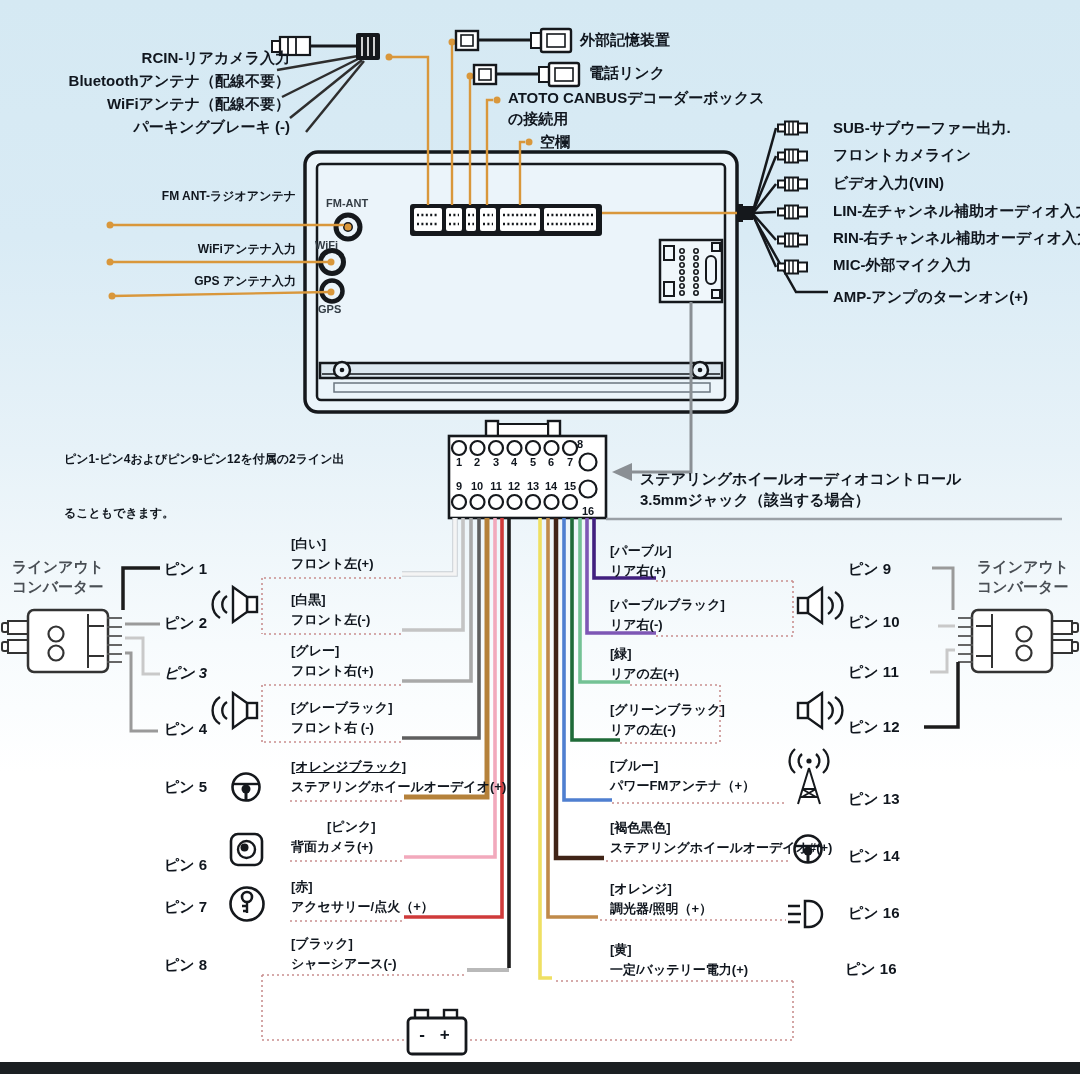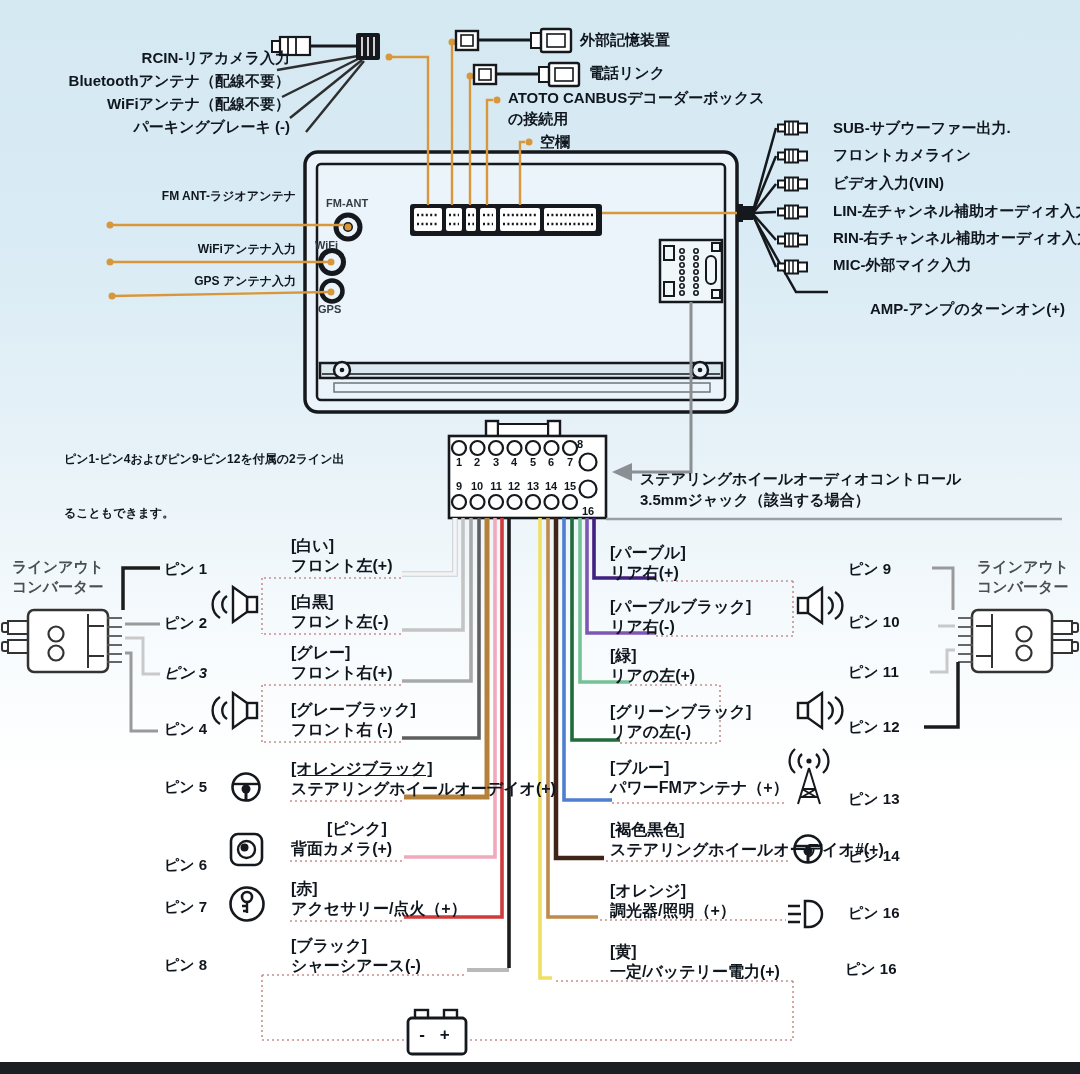--- a/index.html
+++ b/index.html
@@ -1,20 +1,20 @@
 <!DOCTYPE html>
 <html><head>
 <meta charset="utf-8">
 <style>
   html,body{margin:0;padding:0;background:#fff;}
   .stage{position:relative;width:1080px;height:1074px;overflow:hidden;
     background:linear-gradient(180deg,#d5e9f3 0%,#d9ebf5 22%,#e7f2f8 42%,#f7fbfd 60%,#ffffff 72%,#ffffff 100%);
     font-family:"Liberation Sans","DejaVu Sans",sans-serif;}
   svg{position:absolute;left:0;top:0;}
-  .lbl{position:absolute;font-weight:bold;color:#10161e;white-space:nowrap;line-height:1.2;} .s13{font-size:16px;} .s15{font-size:15px;} .s16{font-size:12px;}
+  .lbl{position:absolute;font-weight:bold;color:#10161e;white-space:nowrap;line-height:1.2;} .s13{font-size:13px;} .s15{font-size:15px;} .s16{font-size:12px;}
   .right{text-align:right;}
   .gray{color:#4a4f55;}
   .unitlbl{color:#333c44;font-size:11px;}
   .num{position:absolute;font-weight:bold;color:#10161e;font-size:11px;width:16px;text-align:center;}
   .bottom-bar{position:absolute;left:0;top:1062px;width:1080px;height:12px;background:#1b1f22;}
   .batt-txt{position:absolute;left:408px;top:1025px;width:58px;text-align:center;font-size:17px;font-weight:bold;color:#10161e;letter-spacing:5px;}
 </style>
 </head>
 <body>
 
@@ -423,21 +423,21 @@
   <div class="lbl unitlbl" style="left:315px;top:239px;">WiFi</div>
   <div class="lbl unitlbl" style="left:318px;top:303px;">GPS</div>
 
   <div>
     <div class="lbl s15" style="left:833px;top:119px;">SUB-サブウーファー出力.</div>
     <div class="lbl s15" style="left:833px;top:146px;">フロントカメライン</div>
     <div class="lbl s15" style="left:833px;top:174px;">ビデオ入力(VIN)</div>
     <div class="lbl s15" style="left:833px;top:202px;">LIN-左チャンネル補助オーディオ入力</div>
     <div class="lbl s15" style="left:833px;top:229px;">RIN-右チャンネル補助オーディオ入力</div>
     <div class="lbl s15" style="left:833px;top:256px;">MIC-外部マイク入力</div>
-    <div class="lbl s15" style="left:833px;top:300px;margin-left:37px;">AMP-アンプのターンオン(+)</div>
+    <div class="lbl s15" style="left:833px;top:288px;">AMP-アンプのターンオン(+)</div>
   </div>
 
   <div class="lbl s16" style="left:64px;top:452px;">ピン1-ピン4およびピン9-ピン12を付属の2ライン出</div>
   <div class="lbl s16" style="left:64px;top:506px;">ることもできます。</div>
 
   <div class="lbl s15" style="left:640px;top:470px;">ステアリングホイールオーディオコントロール</div>
   <div class="lbl s15" style="left:640px;top:491px;">3.5mmジャック（該当する場合）</div>
 
   <div>
     <span class="num" style="left:451px;top:456px;">1</span>

